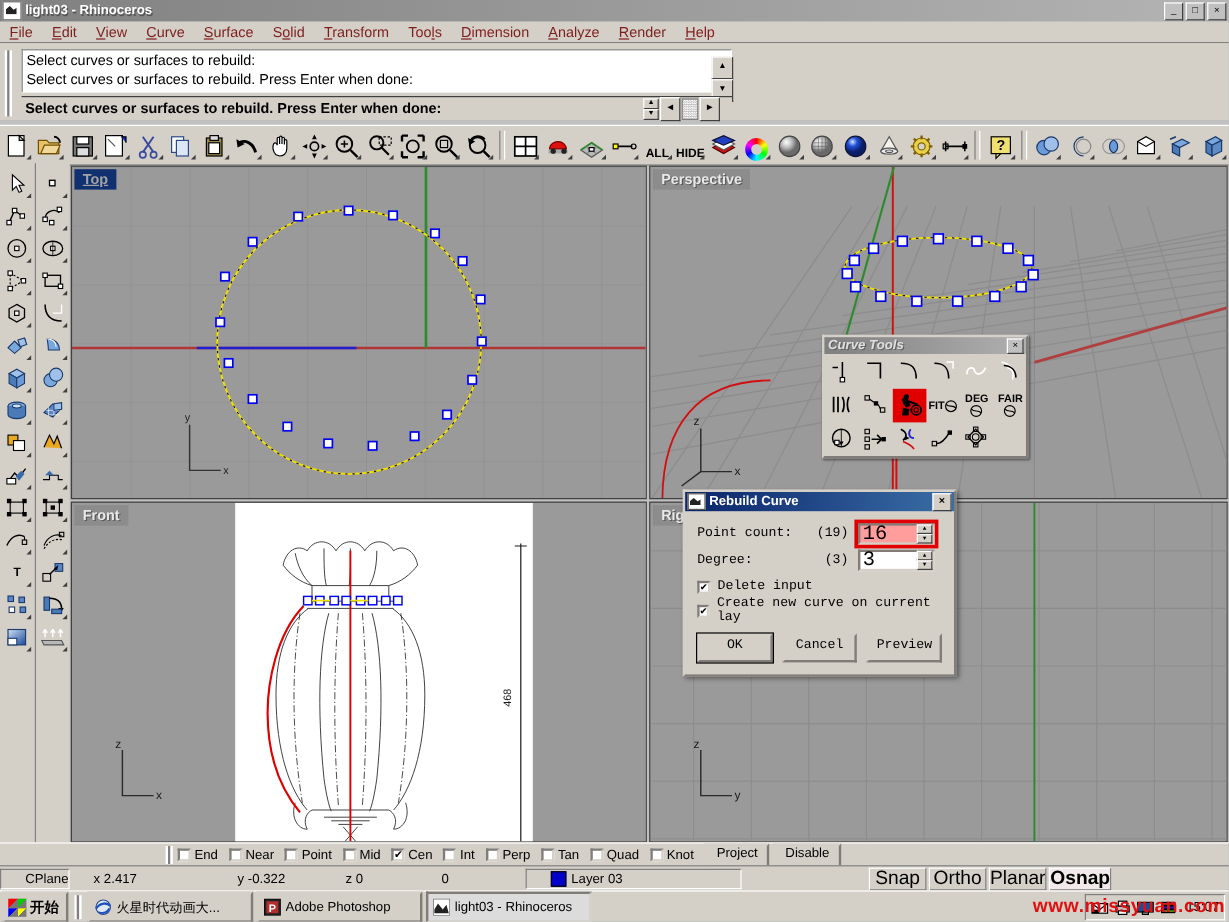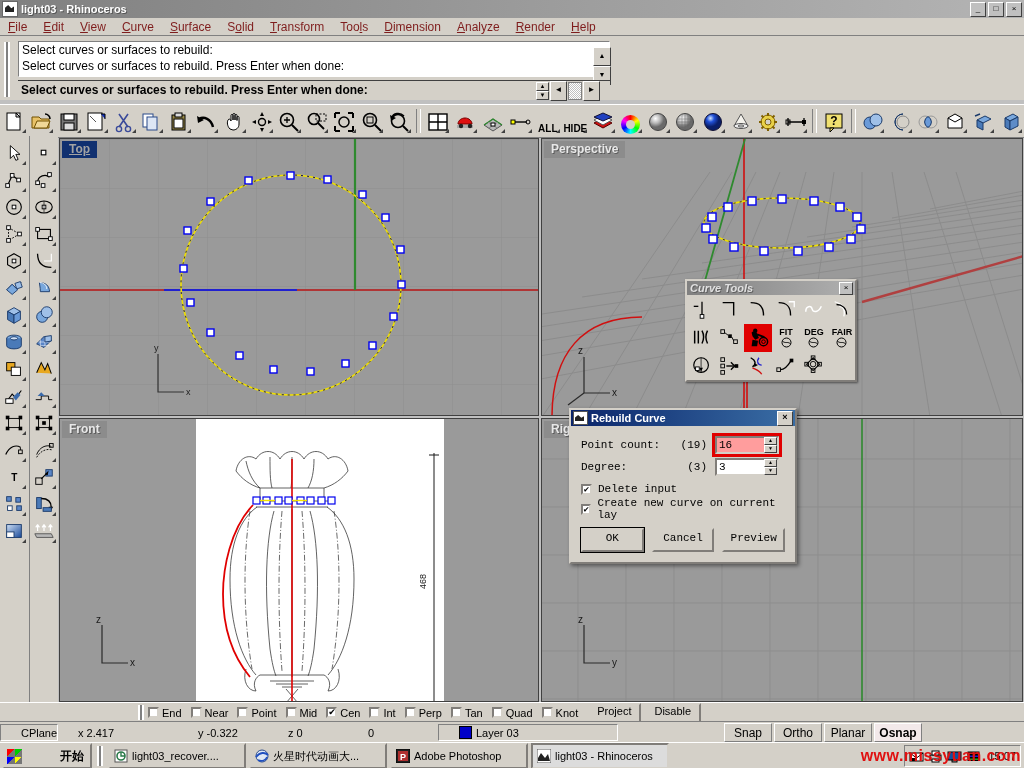--- a/index.html
+++ b/index.html
@@ -132,21 +132,21 @@
     border:1px solid;border-color:#fff #404040 #404040 #fff;
     font-size:9px;font-weight:bold;line-height:11px;text-align:center;color:#000;}
   .dlg-body{padding:8px 10px 0 10px;font-family:"Liberation Mono",monospace;font-size:11px;}
   .drow{display:flex;align-items:center;height:22px;}
   .dlabel{width:84px;}
   .dparen{width:42px;text-align:right;padding-right:8px;}
   .dfield{display:flex;align-items:center;border:2px inset #d4d0c8;background:#fff;
     width:64px;height:18px;box-sizing:border-box;}
   .dfield.hl{outline:3px solid #e00000;background:#ff9d9d;}
   .dfield input{border:0;outline:0;background:transparent;width:40px;height:32px;
-    font-family:"Liberation Mono",monospace;font-size:11px;padding:0 2px;}
+    font-family:"Liberation Mono",monospace;font-size:17px;padding:0 2px;}
   .dspin{margin-left:auto;width:13px;height:16px;display:flex;flex-direction:column;}
   .dspin div{flex:1;background:#d4d0c8;border:1px solid;
     border-color:#fff #404040 #404040 #fff;font-size:5px;line-height:6px;text-align:center;}
   .dchk{display:flex;align-items:center;height:18px;margin-top:2px;}
   .cbox{width:11px;height:11px;background:#fff;border:2px inset #d4d0c8;
     margin-right:6px;font-size:9px;line-height:8px;text-align:center;color:#000;box-sizing:border-box;}
   .dbtns{display:flex;gap:8px;padding:10px 10px 0 10px;}
   .dbtn{flex:1;height:20px;background:#d4d0c8;border:2px outset #d4d0c8;
     font-family:"Liberation Mono",monospace;font-size:11px;text-align:center;line-height:16px;color:#000;}
   .dbtn.def{border:2px outset #d4d0c8;outline:1px solid #000;}
@@ -164,29 +164,29 @@
     font-size:11px;line-height:12px;margin-right:3px;color:#000;}
 
   
   .statusbar{position:absolute;left:0;top:721px;width:1024px;height:21px;
     background:#d4d0c8;border-top:1px solid #808080;display:flex;align-items:center;}
   .scell{height:17px;display:flex;align-items:center;padding:0 20px;
     font-size:11px;color:#000;box-sizing:border-box;}
   .scell.sunk{border:1px solid;border-color:#808080 #fff #fff #808080;}
   .layerswatch{width:11px;height:11px;background:#0000c8;border:1px solid #000;margin-right:4px;}
   .toggle{height:17px;min-width:46px;text-align:center;display:flex;align-items:center;
-    justify-content:center;font-size:12px;border:1px solid;
+    justify-content:center;font-size:16px;border:1px solid;
     border-color:#fff #808080 #808080 #fff;background:#d4d0c8;margin-right:2px;color:#000;}
   .toggle.on{font-weight:bold;background:#f3e9ea;}
 
   
   .taskbar{position:absolute;left:0;top:742px;width:1024px;height:26px;
     background:#d4d0c8;border-top:1px solid #fff;display:flex;align-items:center;}
   .startbtn{height:22px;margin-left:2px;padding:0 6px 0 3px;background:#d4d0c8;
-    border:2px outset #d4d0c8;display:flex;align-items:center;font-weight:bold;font-size:12px;gap:35px;}
+    border:2px outset #d4d0c8;display:flex;align-items:center;font-weight:bold;font-size:12px;}
   .startlogo{width:15px;height:15px;margin-right:3px;
     background:
       linear-gradient(135deg,#f00 0 50%,transparent 0) no-repeat 0 0/8px 8px,
       linear-gradient(135deg,#0c0 0 50%,transparent 0) no-repeat 8px 0/7px 8px,
       linear-gradient(135deg,#00f 0 50%,transparent 0) no-repeat 0 8px/8px 7px,
       linear-gradient(135deg,#ff0 0 50%,transparent 0) no-repeat 8px 8px/7px 7px,
       #777;}
   .tgrip{width:6px;height:20px;margin:0 5px;}
   .tgrip i{display:inline-block;width:2px;height:20px;}
   .taskbtn{height:22px;min-width:0;max-width:126px;flex:0 1 126px;margin-right:3px;
@@ -2255,21 +2255,21 @@
             </defs>
             <path d="M5 6 C7 4 10 4 11 7 L13 12 L9 14 L6 10 Z" fill="#000"></path>
             <circle cx="9" cy="4" r="2.4" fill="#000"></circle>
             <path d="M11 8 L19 11" stroke="#000" stroke-width="2"></path>
             <circle cx="18" cy="16" r="4.5" fill="none" stroke="#000" stroke-width="1.6"></circle>
             <circle cx="18" cy="16" r="2" fill="none" stroke="#000"></circle>
             <path d="M6 14 L5 21 L11 21 L12 15" fill="#000"></path>
           </svg>
         </div>
         <div class="pic">
-          <div style="display:flex;flex-direction:column;align-items:center;line-height:9px;">
+          <div style="display:flex;flex-direction:row;align-items:center;line-height:9px;">
             <span style="font-size:9px;font-weight:bold;font-family:'Liberation Sans',sans-serif;">FIT</span>
             <svg width="11" height="11" viewBox="0 0 11 11">
               <circle cx="5.5" cy="5.5" r="4.5" fill="none" stroke="#000"></circle>
               <path d="M1.5 4 C4 7 7 4 9.5 7" fill="none" stroke="#000"></path>
             </svg>
           </div>
         </div>
         <div class="pic">
           <div style="display:flex;flex-direction:column;align-items:center;line-height:9px;">
             <span style="font-size:9px;font-weight:bold;font-family:'Liberation Sans',sans-serif;">DEG</span>
@@ -2536,28 +2536,20 @@
     <div class="startbtn">
       <div class="startlogo"></div>
       <span>开始</span>
     </div>
     <div class="tgrip">
       <i style="background:#fff;"></i><i style="background:#808080;"></i><i style="background:#fff;"></i>
     </div>
     <div id="taskbtns" style="display:flex;align-items:center;flex:1;min-width:0;">
         <div class="taskbtn">
           <span class="ti"><svg width="14" height="14" viewBox="0 0 14 14">
-              <rect x="1" y="1" width="12" height="12" fill="#fff" stroke="#555"></rect>
-              <circle cx="7" cy="7" r="4" fill="none" stroke="#2a7a4a" stroke-width="1.6"></circle>
-              <path d="M7 3 v4 h4" stroke="#2a7a4a" stroke-width="1.4" fill="none"></path>
-            </svg></span>
-          <span style="overflow: hidden; text-overflow: ellipsis; white-space: nowrap;">light03_recover....</span>
-        </div>
-        <div class="taskbtn">
-          <span class="ti"><svg width="14" height="14" viewBox="0 0 14 14">
               <circle cx="7" cy="7" r="6" fill="#dfe8f5" stroke="#2a4a8a"></circle>
               <path d="M1 8 C5 3 10 3 13 6" fill="none" stroke="#2050c0" stroke-width="2"></path>
               <path d="M3 11 C7 13 11 11 12 8" fill="none" stroke="#2050c0" stroke-width="1.6"></path>
             </svg></span>
           <span style="overflow: hidden; text-overflow: ellipsis; white-space: nowrap;">火星时代动画大...</span>
         </div>
         <div class="taskbtn">
           <span class="ti"><svg width="14" height="14" viewBox="0 0 14 14">
               <rect x="0" y="0" width="14" height="14" fill="#202020" stroke="#000"></rect>
               <rect x="2" y="2" width="10" height="10" fill="#b03030"></rect>

